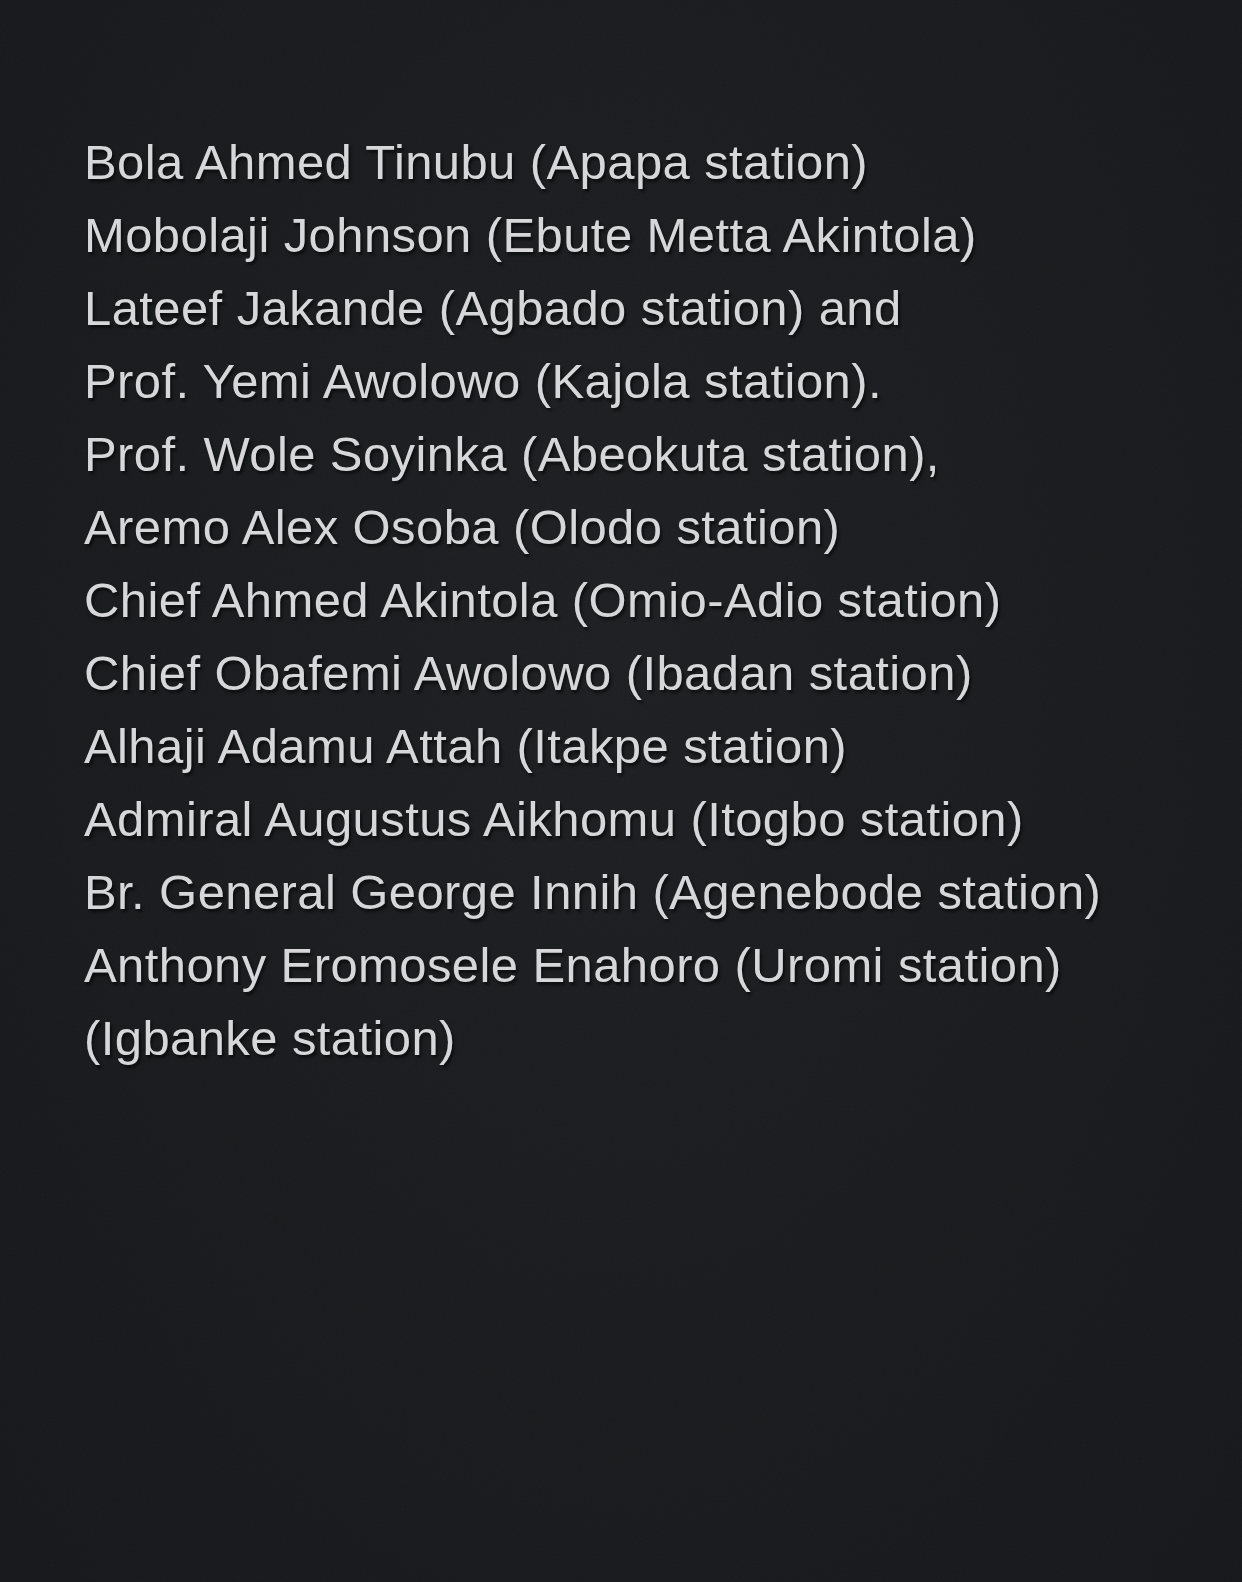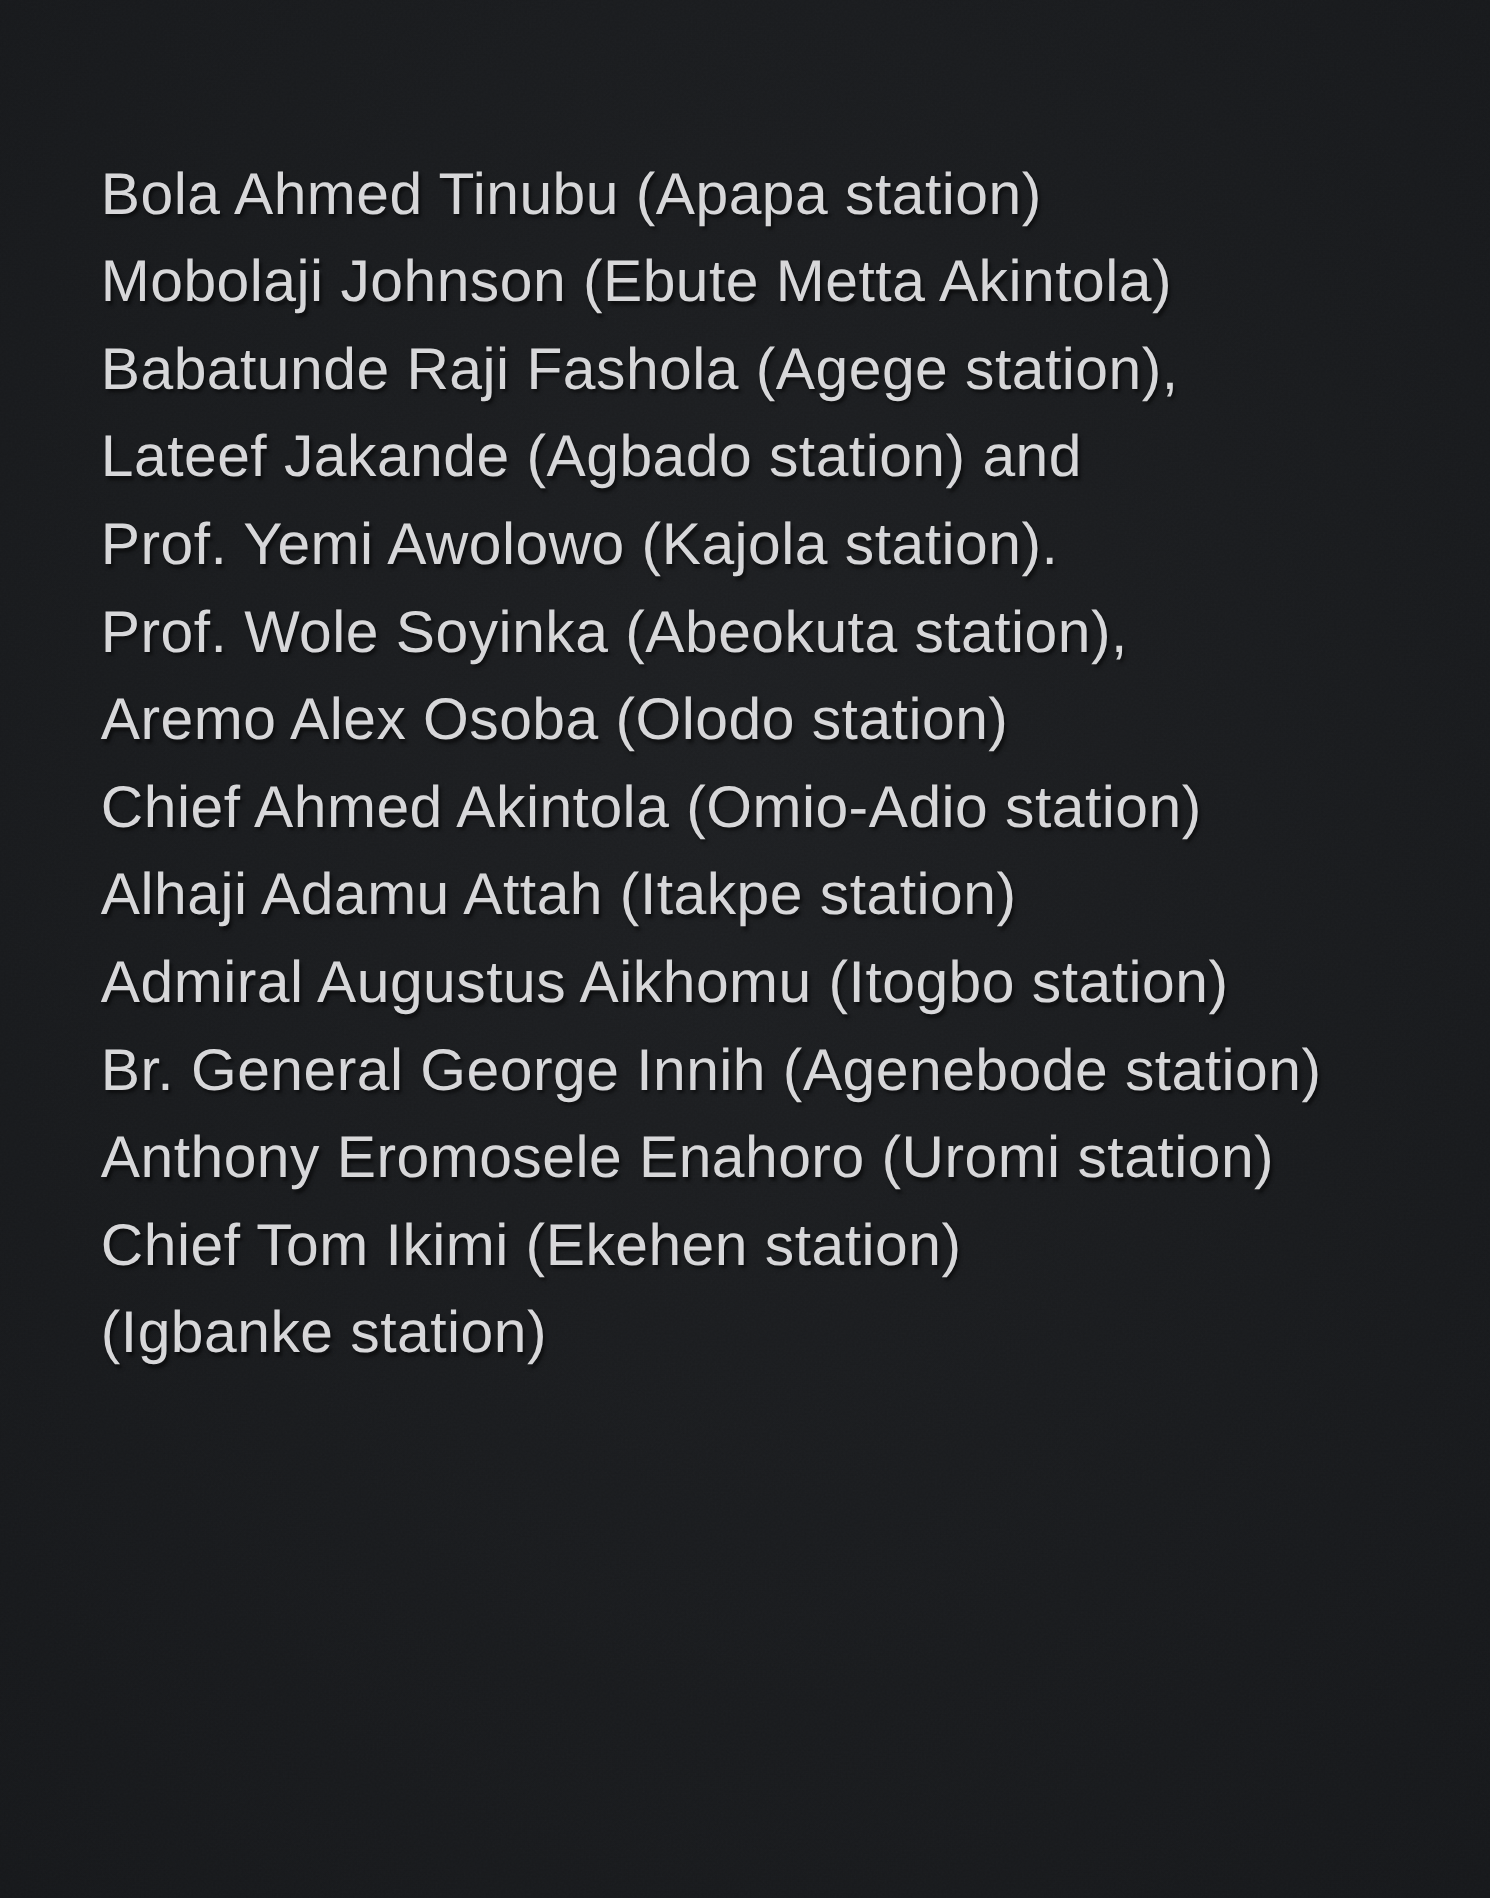--- a/index.html
+++ b/index.html
@@ -54,26 +54,25 @@
     <filter id="grain">
       <feTurbulence type="fractalNoise" baseFrequency="0.55" numOctaves="3" stitchTiles="stitch"></feTurbulence>
       <feColorMatrix type="luminanceToAlpha"></feColorMatrix>
     </filter>
     <rect width="100%" height="100%" filter="url(#grain)" fill="#000000" opacity="0.18"></rect>
   </svg>
 
   <section class="text-block" style="color: rgb(215, 215, 217);">
     <p class="line">Bola Ahmed Tinubu (Apapa station)</p>
     <p class="line">Mobolaji Johnson (Ebute Metta Akintola)</p>
-    <p class="line">Babatunde Raji Fashola (Agege station),</p>
     <p class="line">Lateef Jakande (Agbado station) and</p>
     <p class="line">Prof. Yemi Awolowo (Kajola station).</p>
     <p class="line">Prof. Wole Soyinka (Abeokuta station),</p>
     <p class="line">Aremo Alex Osoba (Olodo station)</p>
     <p class="line">Chief Ahmed Akintola (Omio-Adio station)</p>
+    <p class="line">Chief Obafemi Awolowo (Ibadan station)</p>
     <p class="line">Alhaji Adamu Attah (Itakpe station)</p>
     <p class="line">Admiral Augustus Aikhomu (Itogbo station)</p>
     <p class="line">Br. General George Innih (Agenebode station)</p>
     <p class="line">Anthony Eromosele Enahoro (Uromi station)</p>
-    <p class="line">Chief Tom Ikimi (Ekehen station)</p>
     <p class="line">(Igbanke station)</p>
   </section>
 </main>
 
 </body></html>

